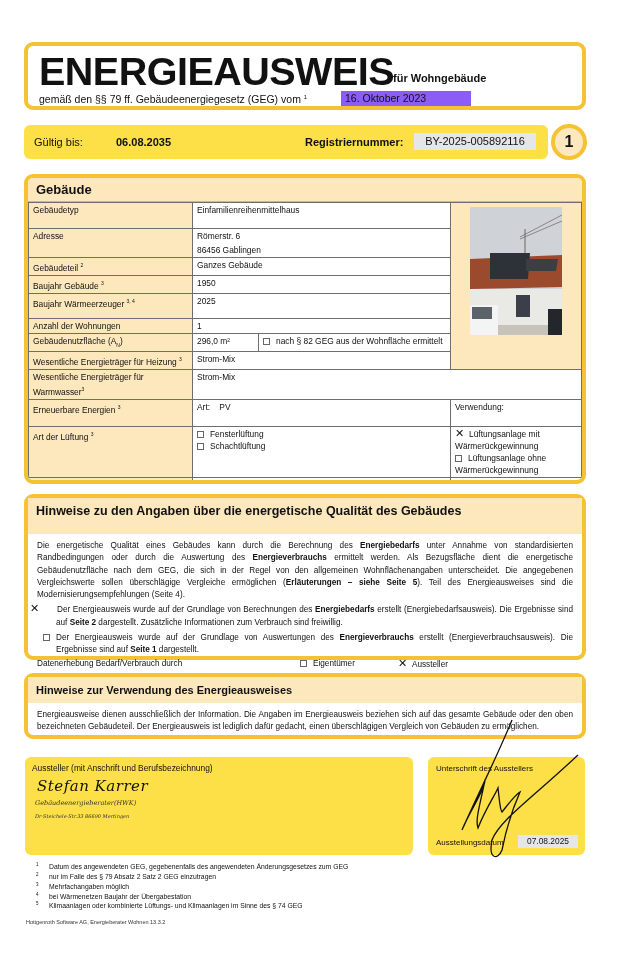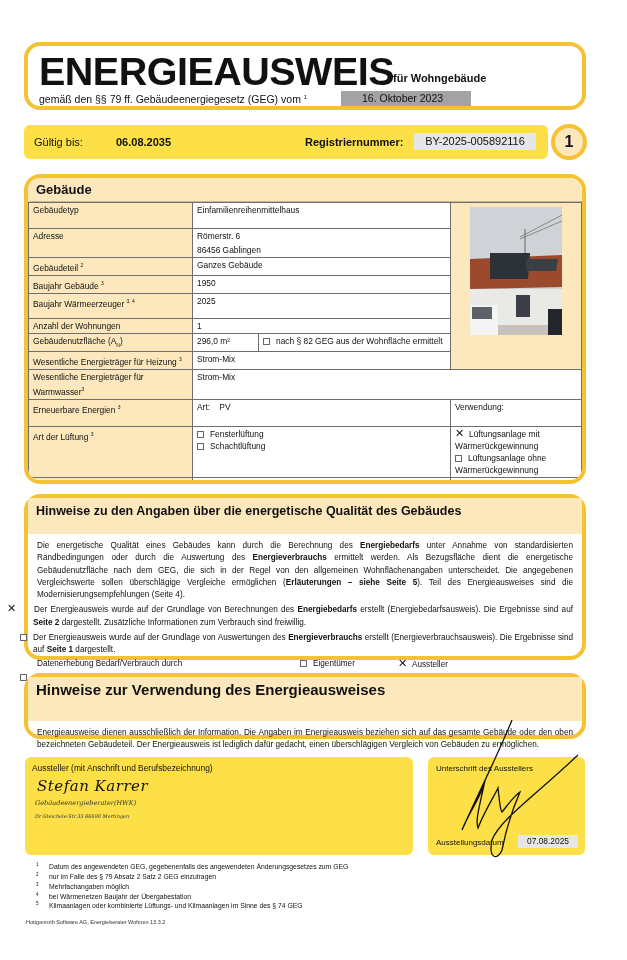--- a/index.html
+++ b/index.html
@@ -1,42 +1,42 @@
 <!DOCTYPE html>
 <html><head>
 <meta charset="utf-8">
 <style>
   * { box-sizing: border-box; margin: 0; padding: 0; }
   body { width: 627px; height: 960px; background: #ffffff; font-family: "Liberation Sans", sans-serif; color: #111; position: relative; overflow: hidden; }
   .abs { position: absolute; }
-  .box { border: 4px solid #f5c233; border-radius: 16px; background: #fff; }
+  .box { border: 4px solid #f5c233; border-radius: 9px; background: #fff; }
   .ybg { background: #fde047; padding-left: 32px; }
   .title-box { left: 24px; top: 42px; width: 562px; height: 68px; }
   .main-title { position: absolute; left: 11px; top: 7px; font-size: 38px; font-weight: bold; letter-spacing: -0.5px; line-height: 38px; transform: scaleX(1.04); transform-origin: left; }
   .for-wg { position: absolute; left: 365px; top: 26px; font-size: 11px; font-weight: bold; }
   .gemaess { position: absolute; left: 11px; top: 47px; font-size: 10.5px; }
   .gemaess sup { font-size: 6px; }
-  .date-chip { position: absolute; left: 313px; top: 45px; width: 130px; height: 15px; background: #a3a3a3; font-size: 10.5px; padding-left: 21px; line-height: 15px; }
+  .date-chip { position: absolute; left: 313px; top: 45px; width: 130px; height: 15px; background: #8b5cf6; font-size: 10.5px; padding-left: 4px; line-height: 15px; }
   .valid-bar { left: 24px; top: 125px; width: 524px; height: 34px; border-radius: 6px; }
   .valid-bar span { position: absolute; top: 11px; font-size: 11px; }
   .reg-chip { position: absolute; left: 390px; top: 8px; width: 122px; height: 17px; background: #e6e6e6; font-size: 11px; line-height: 17px; text-align: center; }
   .page-circle { left: 551px; top: 124px; width: 36px; height: 36px; border: 4px solid #f5c233; border-radius: 50%; background: #fde8be; font-weight: bold; font-size: 16px; text-align: center; line-height: 28px; }
   .sec { left: 24px; width: 562px; }
   .sec-head { height: 24px; background: #fde8be; font-weight: bold; font-size: 13px; padding-left: 8px; line-height: 24px; border-bottom: 1px solid #c8b89a; }
   table.g { border-collapse: collapse; font-size: 8.4px; width: 100%; }
   table.g td { border: 1px solid #6e6e6e; padding: 1px 4px; vertical-align: top; line-height: 12px; }
   table.g td.lbl { background: #fde8be; width: 164px; }
   table.g sup { font-size: 5px; }
   .cb { display: inline-block; width: 7px; height: 7px; border: 1px solid #666; margin-right: 6px; vertical-align: -1px; background: #fff; }
   .cbx { display: inline-block; width: 9px; font-size: 11px; margin-right: 5px; line-height: 9px; }
   .photo-cell { background: #fde8be; }
   .photo { width: 92px; height: 128px; margin: 4px auto; position: relative; overflow: hidden; background: #d9dadd; }
   .para { font-size: 8.2px; line-height: 12.3px; text-align: justify; padding: 0 9px; }
   .para b { font-weight: bold; }
-  .item { font-size: 8.2px; line-height: 12.3px; padding-left: 5px; padding-right: 9px; text-indent: -13px; text-align: justify; margin-top: 3px; }
+  .item { font-size: 8.2px; line-height: 12.3px; padding-left: 28px; padding-right: 9px; text-indent: -13px; text-align: justify; margin-top: 3px; }
   .sig-box { top: 757px; border-radius: 6px; }
   .foot { left: 36px; font-size: 6.8px; line-height: 7.6px; }
   .foot sup { font-size: 4.5px; display: inline-block; width: 13px; }
   .hand { font-family: "DejaVu Serif", serif; font-style: italic; text-align: center; }
 </style>
 </head>
 <body>
 
 <div class="abs box title-box">
   <div class="main-title">ENERGIEAUSWEIS</div>
@@ -155,21 +155,21 @@
   <div class="item"><span class="cb"></span><span>Der Energieausweis wurde auf der Grundlage von Auswertungen des </span><b>Energieverbrauchs</b><span> erstellt (Energieverbrauchsausweis). Die Ergebnisse sind auf </span><b>Seite 1</b><span> dargestellt.</span></div>
   <div style="position:relative;height:12px;font-size:8.2px;margin-top:2px">
     <span style="position:absolute;left:9px">Datenerhebung Bedarf/Verbrauch durch</span>
     <span style="position:absolute;left:272px"><span class="cb"></span><span>Eigentümer</span></span>
     <span style="position:absolute;left:370px"><span class="cbx">✕</span><span>Aussteller</span></span>
   </div>
   <div class="item" style="margin-top:1px"><span class="cb"></span></div>
 </div>
 
 <div class="abs box sec" style="top:673px;height:66px">
-  <div class="sec-head" style="font-size:15px;height:44px;line-height:26px;border-bottom:none">Hinweise zur Verwendung des Energieausweises</div>
+  <div class="sec-head" style="font-size:11px;height:26px;line-height:26px;border-bottom:none">Hinweise zur Verwendung des Energieausweises</div>
   <div class="para" style="margin-top:6px">Energieausweise dienen ausschließlich der Information. Die Angaben im Energieausweis beziehen sich auf das gesamte Gebäude oder den oben bezeichneten Gebäudeteil. Der Energieausweis ist lediglich dafür gedacht, einen überschlägigen Vergleich von Gebäuden zu ermöglichen.</div>
 </div>
 
 <div class="abs ybg sig-box" style="left:25px;width:388px;height:98px">
   <div style="position:absolute;left:7px;top:6px;font-size:8.4px">Aussteller (mit Anschrift und Berufsbezeichnung)</div>
   <div class="hand" style="position:absolute;left:12px;top:20px;font-size:15px;letter-spacing:0.5px">Stefan Karrer</div>
   <div class="hand" style="position:absolute;left:10px;top:42px;font-size:6.5px;color:#333">Gebäudeenergieberater(HWK)</div>
   <div class="hand" style="position:absolute;left:10px;top:56px;font-size:5px;color:#333">Dr-Steichele-Str.33 86690 Mertingen</div>
 </div>
 

